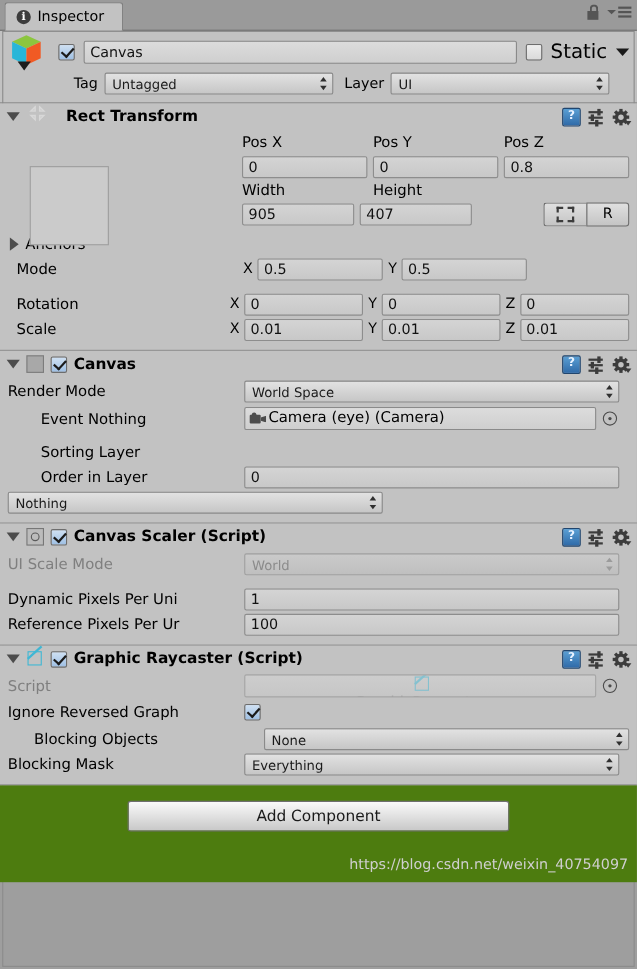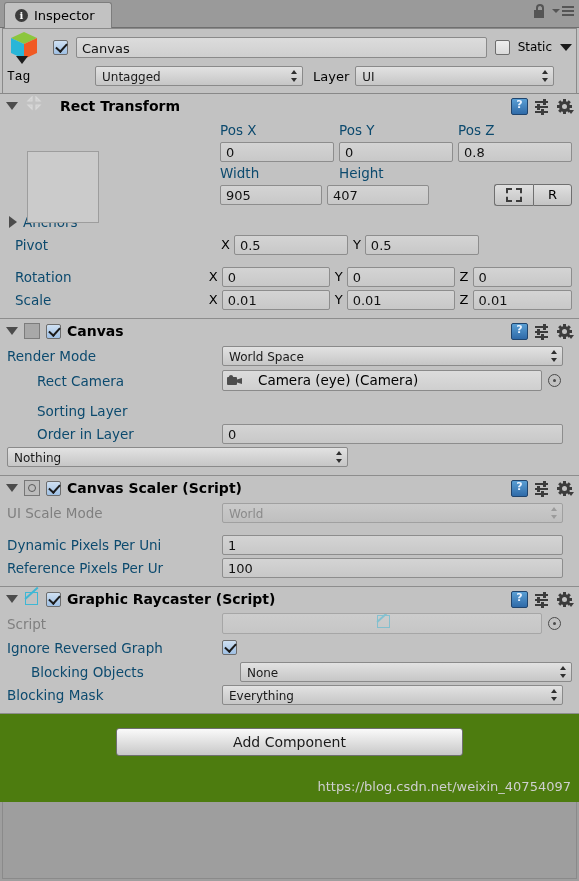--- a/index.html
+++ b/index.html
@@ -94,21 +94,21 @@
     border:1px solid #8a8a8a;
     border-radius:2px;
     height:19px; line-height:19px;
     padding:0 5px;
     box-sizing:border-box;
     font-size:13px;
     color:#111;
     overflow:hidden; white-space:nowrap;
   }
   .oh-name { flex:1 1 auto; height:21px; line-height:21px; }
-  .static-lbl { font-size:12px; }
+  .static-lbl { font-size:18px; }
   .static-tri { width:0;height:0;border-left:6px solid transparent;border-right:6px solid transparent;border-top:7px solid #1a1a1a; }
   .oh-row2 { display:flex; align-items:center; gap:6px; margin-top:6px; height:20px; }
   .lbl-right { font-size:13px; }
   .dropdown {
     background: linear-gradient(#e2e2e2,#c6c6c6);
     border:1px solid #8a8a8a;
     border-radius:2px;
     height:20px; line-height:20px;
     padding:0 18px 0 6px;
     box-sizing:border-box;
@@ -165,21 +165,21 @@
   .ico-gear .t { position:absolute; background:#3c3c3c; width:3px; height:15px; left:6px; top:0; }
   .ico-gear .t2 { position:absolute; background:#3c3c3c; width:15px; height:3px; left:0; top:6px; }
   .ico-gear .t3 { position:absolute; background:#3c3c3c; width:3px; height:15px; left:6px; top:0; transform:rotate(45deg); }
   .ico-gear .t4 { position:absolute; background:#3c3c3c; width:3px; height:15px; left:6px; top:0; transform:rotate(-45deg); }
   .ico-gear .hole { position:absolute; left:5px; top:5px; width:5px;height:5px; background:#c2c2c2; border-radius:50%; z-index:2;}
   .ico-gear .dd { position:absolute; right:-2px; bottom:0px; width:0;height:0;
      border-left:3px solid transparent; border-right:3px solid transparent; border-top:4px solid #3c3c3c; }
 
   .comp-body { padding:0 7px 6px 7px; }
   .row { display:flex; align-items:center; height:21px; margin-bottom:2px; }
-  .rowlabel { font-size:13.5px; color:#0c4a6e; white-space:nowrap; overflow:hidden; }
+  .rowlabel { font-size:13.5px; color:#000000; white-space:nowrap; overflow:hidden; }
   .rowlabel.dim { color:#7f7f7f; }
   .num {
     background: linear-gradient(#d4d4d4,#c8c8c8);
     border:1px solid #8d8d8d; border-radius:2px;
     height:20px; line-height:20px; padding:0 5px; box-sizing:border-box;
     font-size:13px; color:#111; overflow:hidden; white-space:nowrap;
   }
   .axis { font-size:13px; margin:0 4px 0 0; }
 
   
@@ -198,21 +198,21 @@
   }
   .abtn.left { border-radius:3px 0 0 3px; border-right:none; }
   .abtn.right { border-radius:0 3px 3px 0; }
   .dashbox { width:16px;height:14px; border:2px dashed #3c3c3c; box-sizing:border-box; }
 
   
   .objfield {
     background: linear-gradient(#dcdcdc,#cfcfcf);
     border:1px solid #8a8a8a; border-radius:2px;
     height:21px; line-height:21px; padding:0 4px; box-sizing:border-box;
-    font-size:13.5px; display:flex; align-items:center; gap:16px;
+    font-size:13.5px; display:flex; align-items:center; gap:2px;
     overflow:hidden; white-space:nowrap;
   }
   .objfield.dim { color:#8b8b8b; background:linear-gradient(#cdcdcd,#c6c6c6); border-color:#a6a6a6; }
   .objpick { width:13px;height:13px; border-radius:50%; border:1.5px solid #4a4a4a; position:relative; flex:none; margin-left:6px; box-sizing:border-box; }
   .objpick:after { content:""; position:absolute; left:3.5px; top:3.5px; width:3px;height:3px; background:#4a4a4a; border-radius:50%; }
 
   .camicon { width:15px;height:11px; position:relative; flex:none; }
   .camicon .b { position:absolute; left:0; top:2px; width:10px;height:8px; background:#4d4d4d; border-radius:1px; }
   .camicon .l { position:absolute; right:0; top:3px; width:5px;height:6px; background:#4d4d4d; clip-path:polygon(100% 0,100% 100%,0 75%,0 25%); }
   .camicon .d { position:absolute; left:2px; top:0; width:4px;height:3px; background:#4d4d4d; border-radius:50%; }
@@ -277,21 +277,21 @@
       </svg>
       <span class="arrow"></span>
     </span>
     <span class="cb checked"></span>
     <span class="txtfield oh-name">Canvas</span>
     <span class="cb empty"></span>
     <span class="static-lbl">Static</span>
     <span class="static-tri"></span>
   </div>
   <div class="oh-row2">
-    <span class="lbl-right" style="width:82px;font-family:Liberation Mono, monospace;">Tag</span>
+    <span class="lbl-right" style="width:82px;text-align:right;">Tag</span>
     <span class="dropdown" style="width:208px;">
       <span>Untagged</span>
       <span class="spin"></span>
     </span>
     <span class="lbl-right" style="margin-left:4px;">Layer</span>
     <span class="dropdown" style="width:199px;">
       <span>UI</span>
       <span class="spin"></span>
     </span>
   </div>
@@ -356,21 +356,21 @@
             <span class="dashbox"></span>
           </span>
         <span class="abtn right">R</span>
       </span>
     </div>
     <div class="row" style="margin-top:6px;">
       <span class="foldout closed" style="margin:0 6px 0 2px;"></span>
       <span class="rowlabel">Anchors</span>
     </div>
     <div class="row">
-      <span class="rowlabel" style="width:206px;padding-left:8px;">Pivot</span>
+      <span class="rowlabel" style="width:206px;padding-left:8px;">Mode</span>
       <span class="axis">X</span>
       <span class="num" style="width:114px;margin-right:5px;">0.5</span>
       <span class="axis">Y</span>
       <span class="num" style="width:114px;">0.5</span>
     </div>
     <div class="row" style="margin-top:11px;">
       <span class="rowlabel" style="width:206px;padding-left:8px;">Rotation</span>
       <span class="axis">X</span>
       <span class="num" style="width:114px;margin-right:5px;">0</span>
       <span class="axis">Y</span>
@@ -419,21 +419,21 @@
   </div>
   <div class="comp-body" style="padding-top:2px;">
     <div class="row">
       <span class="rowlabel" style="width:215px;">Render Mode</span>
       <span class="dropdown" style="width:341px;">
         <span>World Space</span>
         <span class="spin"></span>
       </span>
     </div>
     <div class="row" style="margin-top:4px;">
-      <span class="rowlabel" style="width:215px;padding-left:30px;box-sizing:border-box;">Rect Camera</span>
+      <span class="rowlabel" style="width:215px;padding-left:30px;box-sizing:border-box;">Event Nothing</span>
       <span class="objfield" style="width:320px;">
         <span class="camicon">
             <span class="b"></span>
             <span class="l"></span>
             <span class="d"></span>
           </span>
         <span>Camera (eye) (Camera)</span>
       </span>
       <span class="objpick"></span>
     </div>

